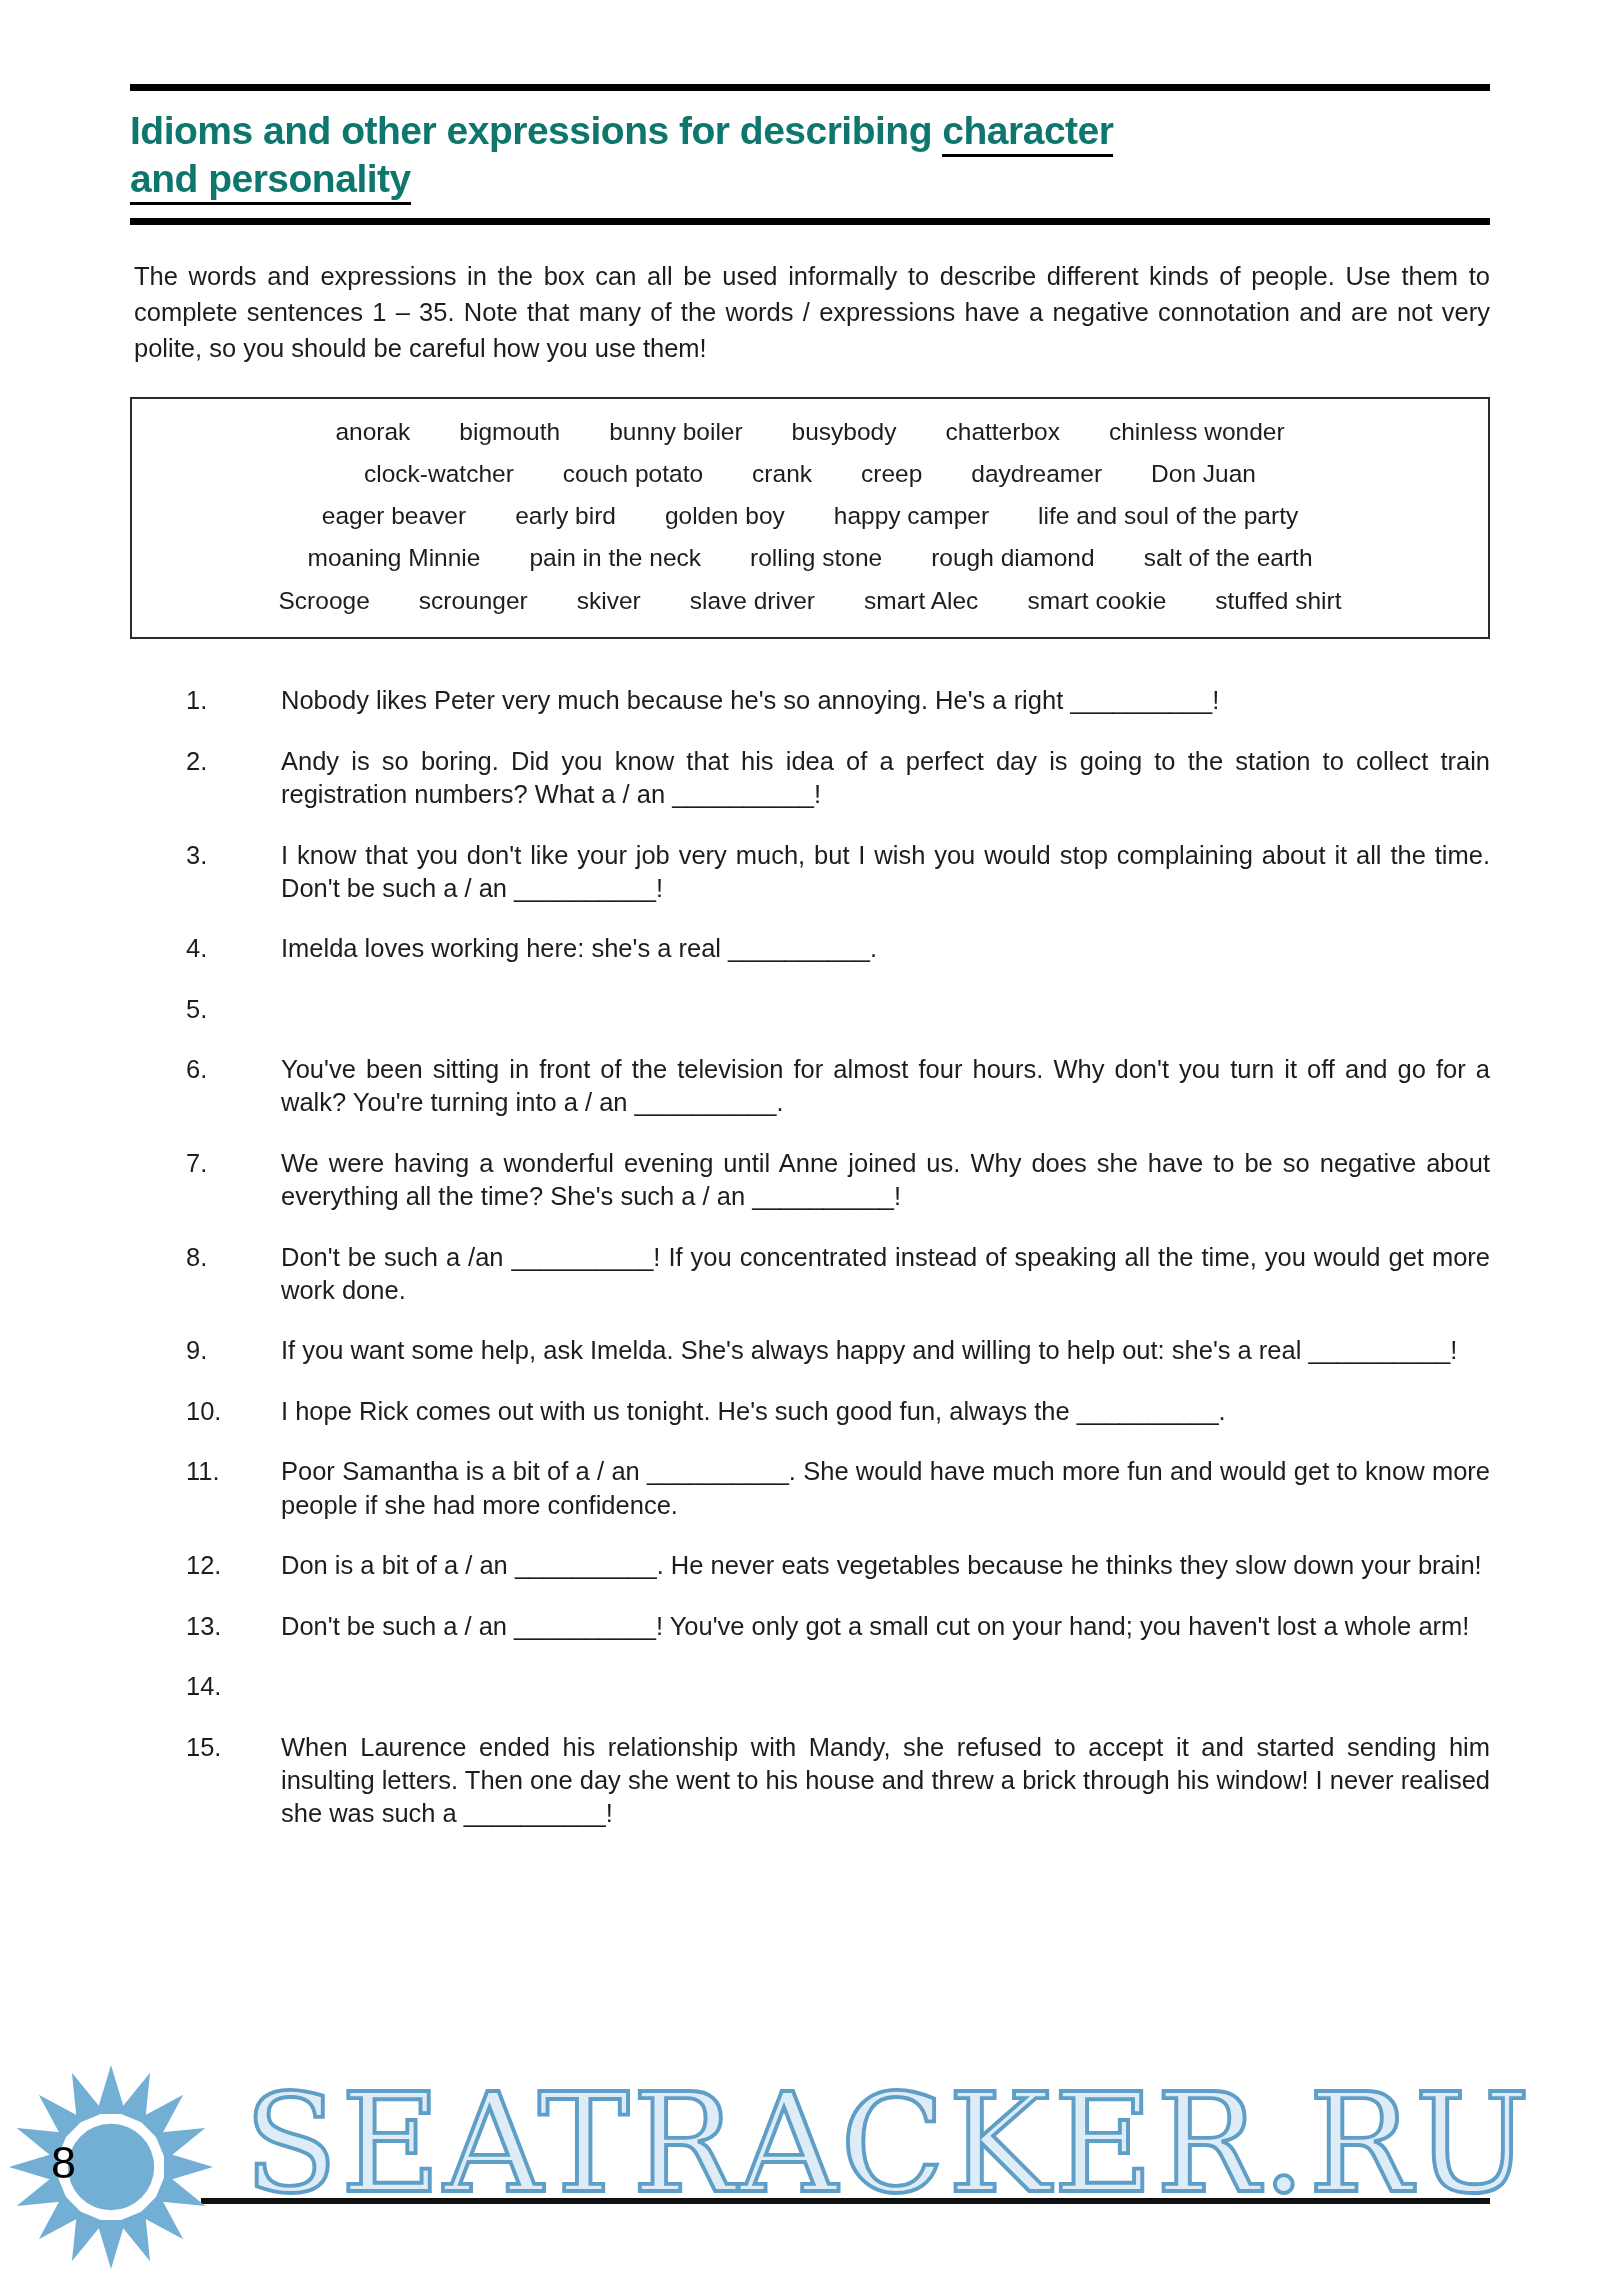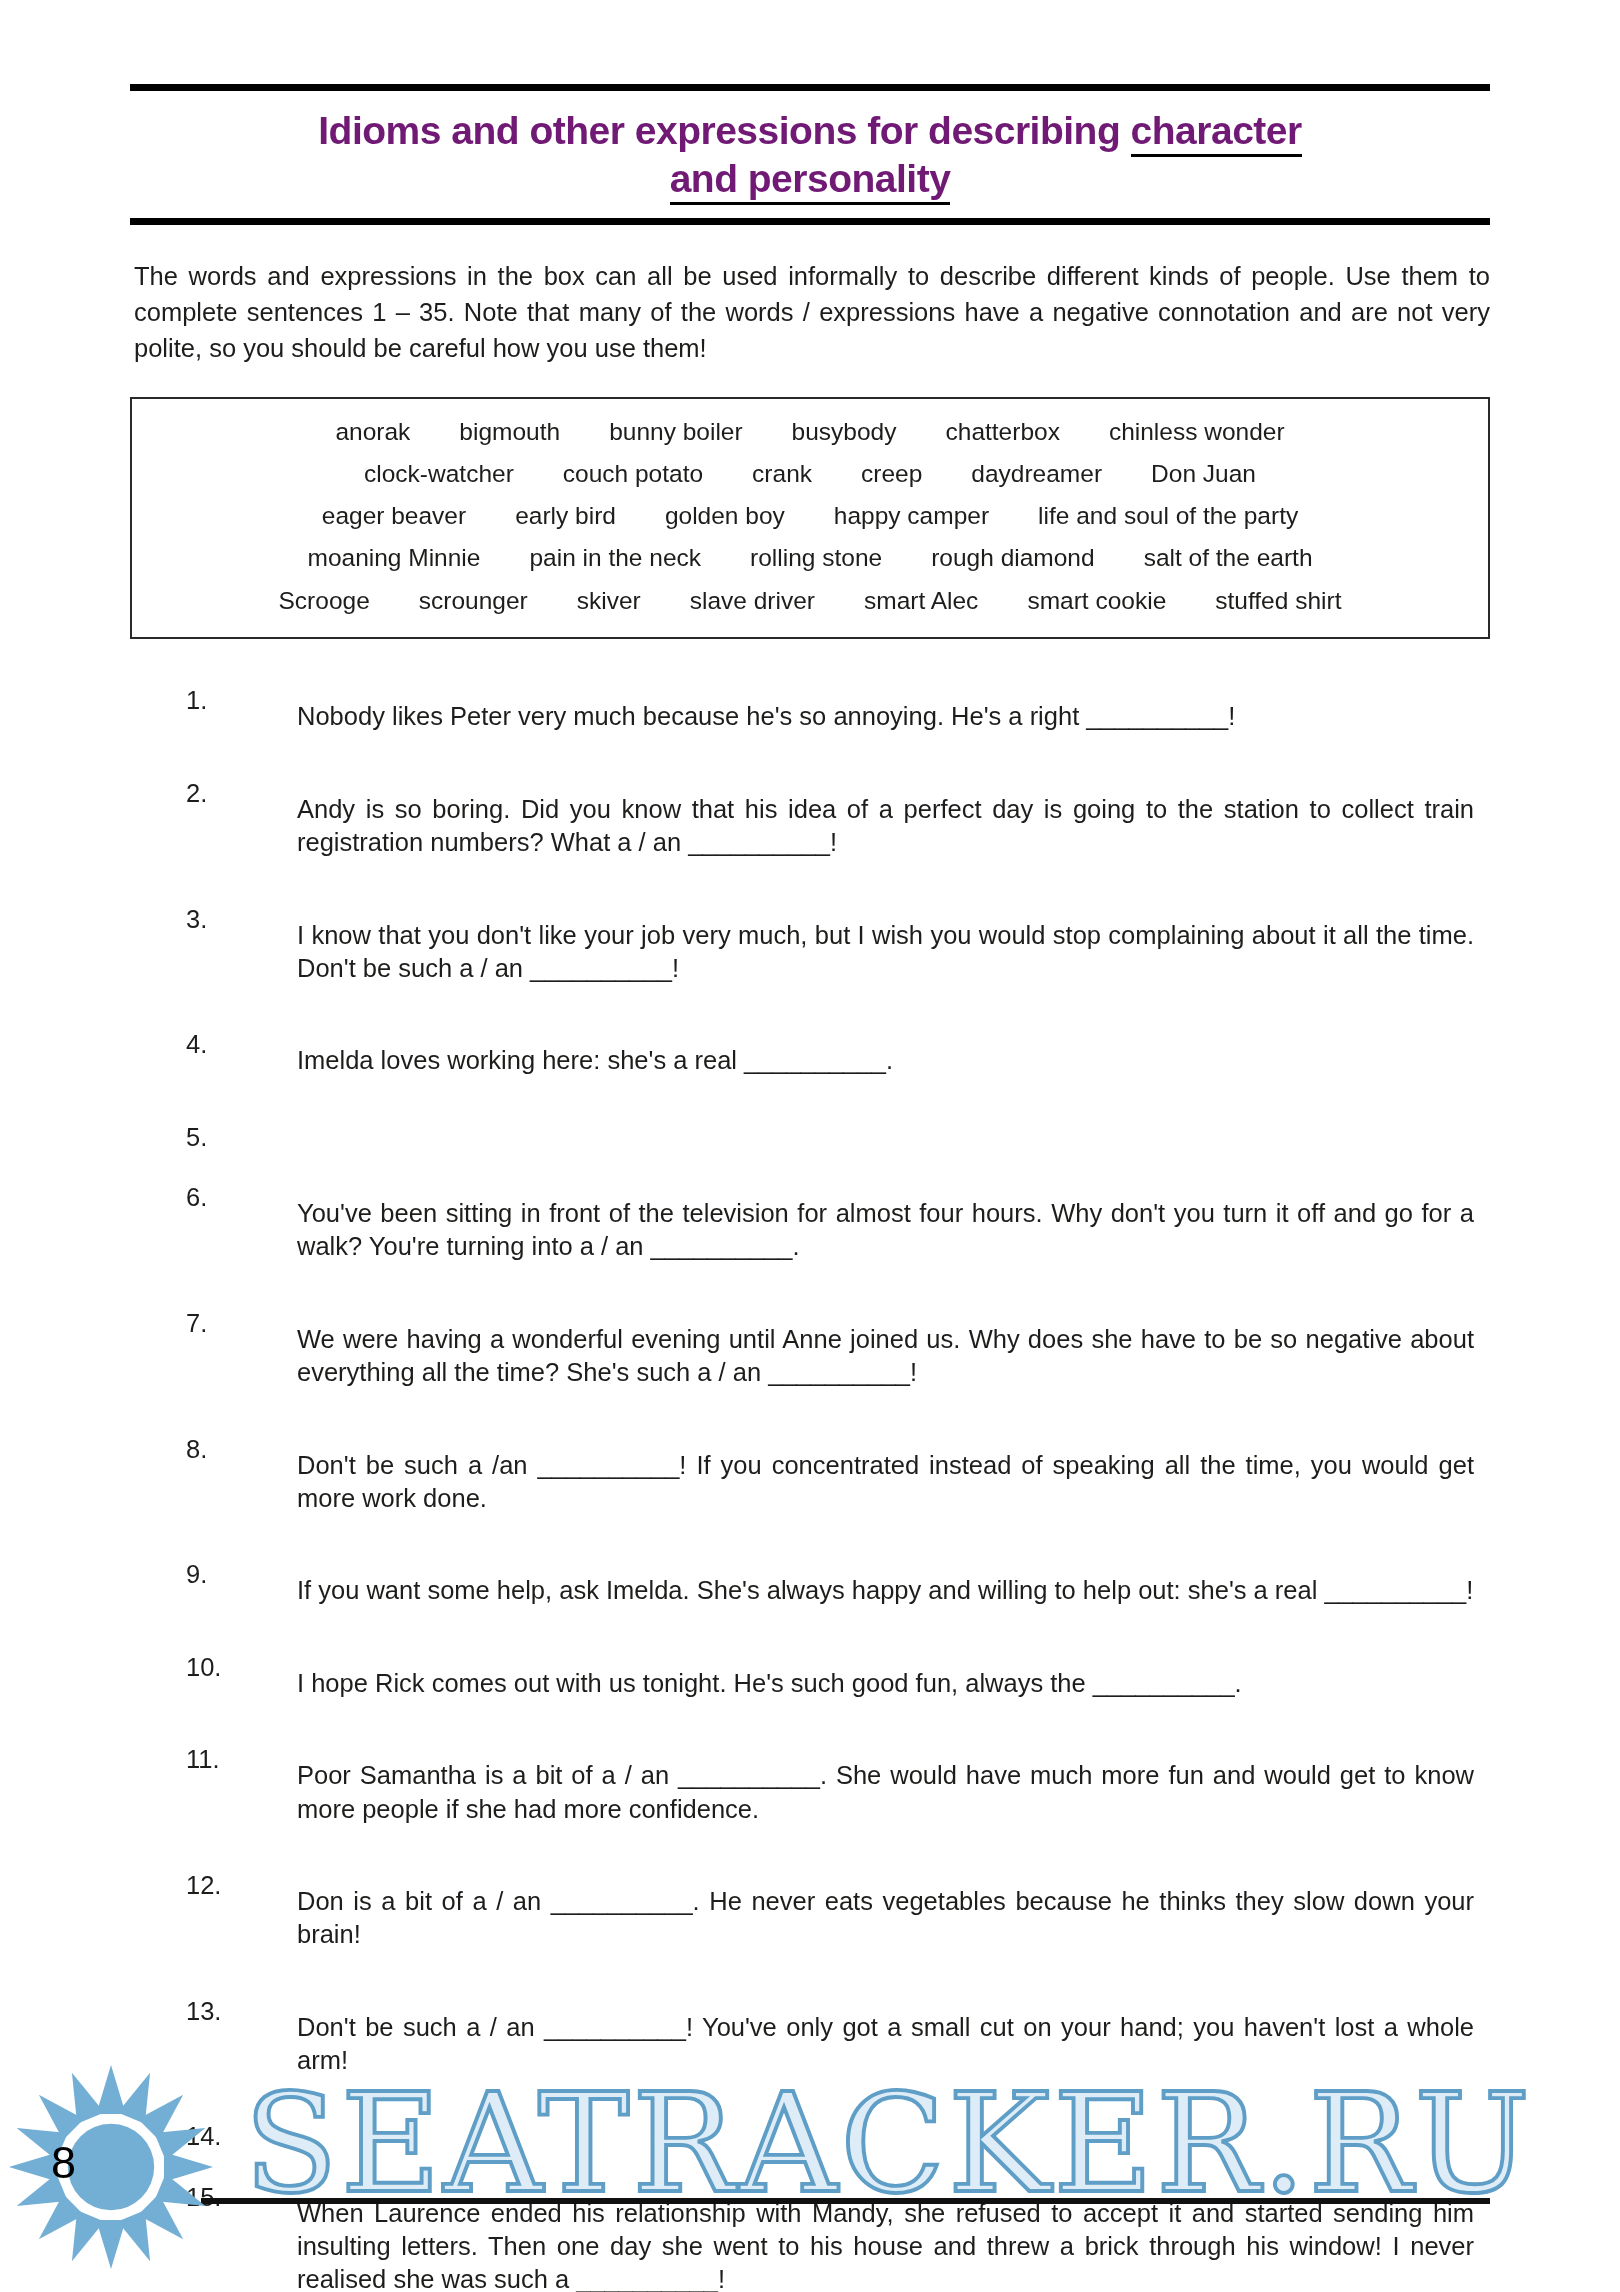--- a/index.html
+++ b/index.html
@@ -13,25 +13,24 @@
     color: #1d1d1b;
     overflow: hidden;
   }
   .content { padding: 84px 130px 0 130px; }
 
   .rule { height: 6.9px; background: #000; }
 
   h1.title {
     font-size: 39px;
     font-weight: bold;
-    color: #701a75;
+    color: #0f766e;
     margin: 15.7px 0 13.7px 0;
     line-height: 1.25;
     letter-spacing: -0.5px;
-    text-align: center;
   }
   .u { border-bottom: 3.9px solid #000; padding-bottom: 2px; }
 
   .intro {
     font-size: 25.5px;
     line-height: 1.42;
     text-align: justify;
     margin: 33px 0 0 4px;
   }
 
@@ -45,21 +44,21 @@
     justify-content: center;
     column-gap: 49px;
     font-size: 24.5px;
     line-height: 1.72;
     white-space: nowrap;
   }
 
   .sentences { margin-top: 45px; }
   .sentence { display: flex; padding-left: 56px; margin-bottom: 27.4px; }
   .s-num { width: 95px; flex: 0 0 auto; font-size: 25.5px; line-height: 1.3; }
-  .s-text { flex: 1; font-size: 25.5px; line-height: 1.3; text-align: justify; margin: 16px; }
+  .s-text { flex: 1; font-size: 25.5px; line-height: 1.3; text-align: justify; margin: 0; }
 
   .footer-rule {
     position: absolute;
     left: 201px;
     width: 1289px;
     top: 2198px;
     height: 5.9px;
     background: #101010;
     z-index: 1;
   }

